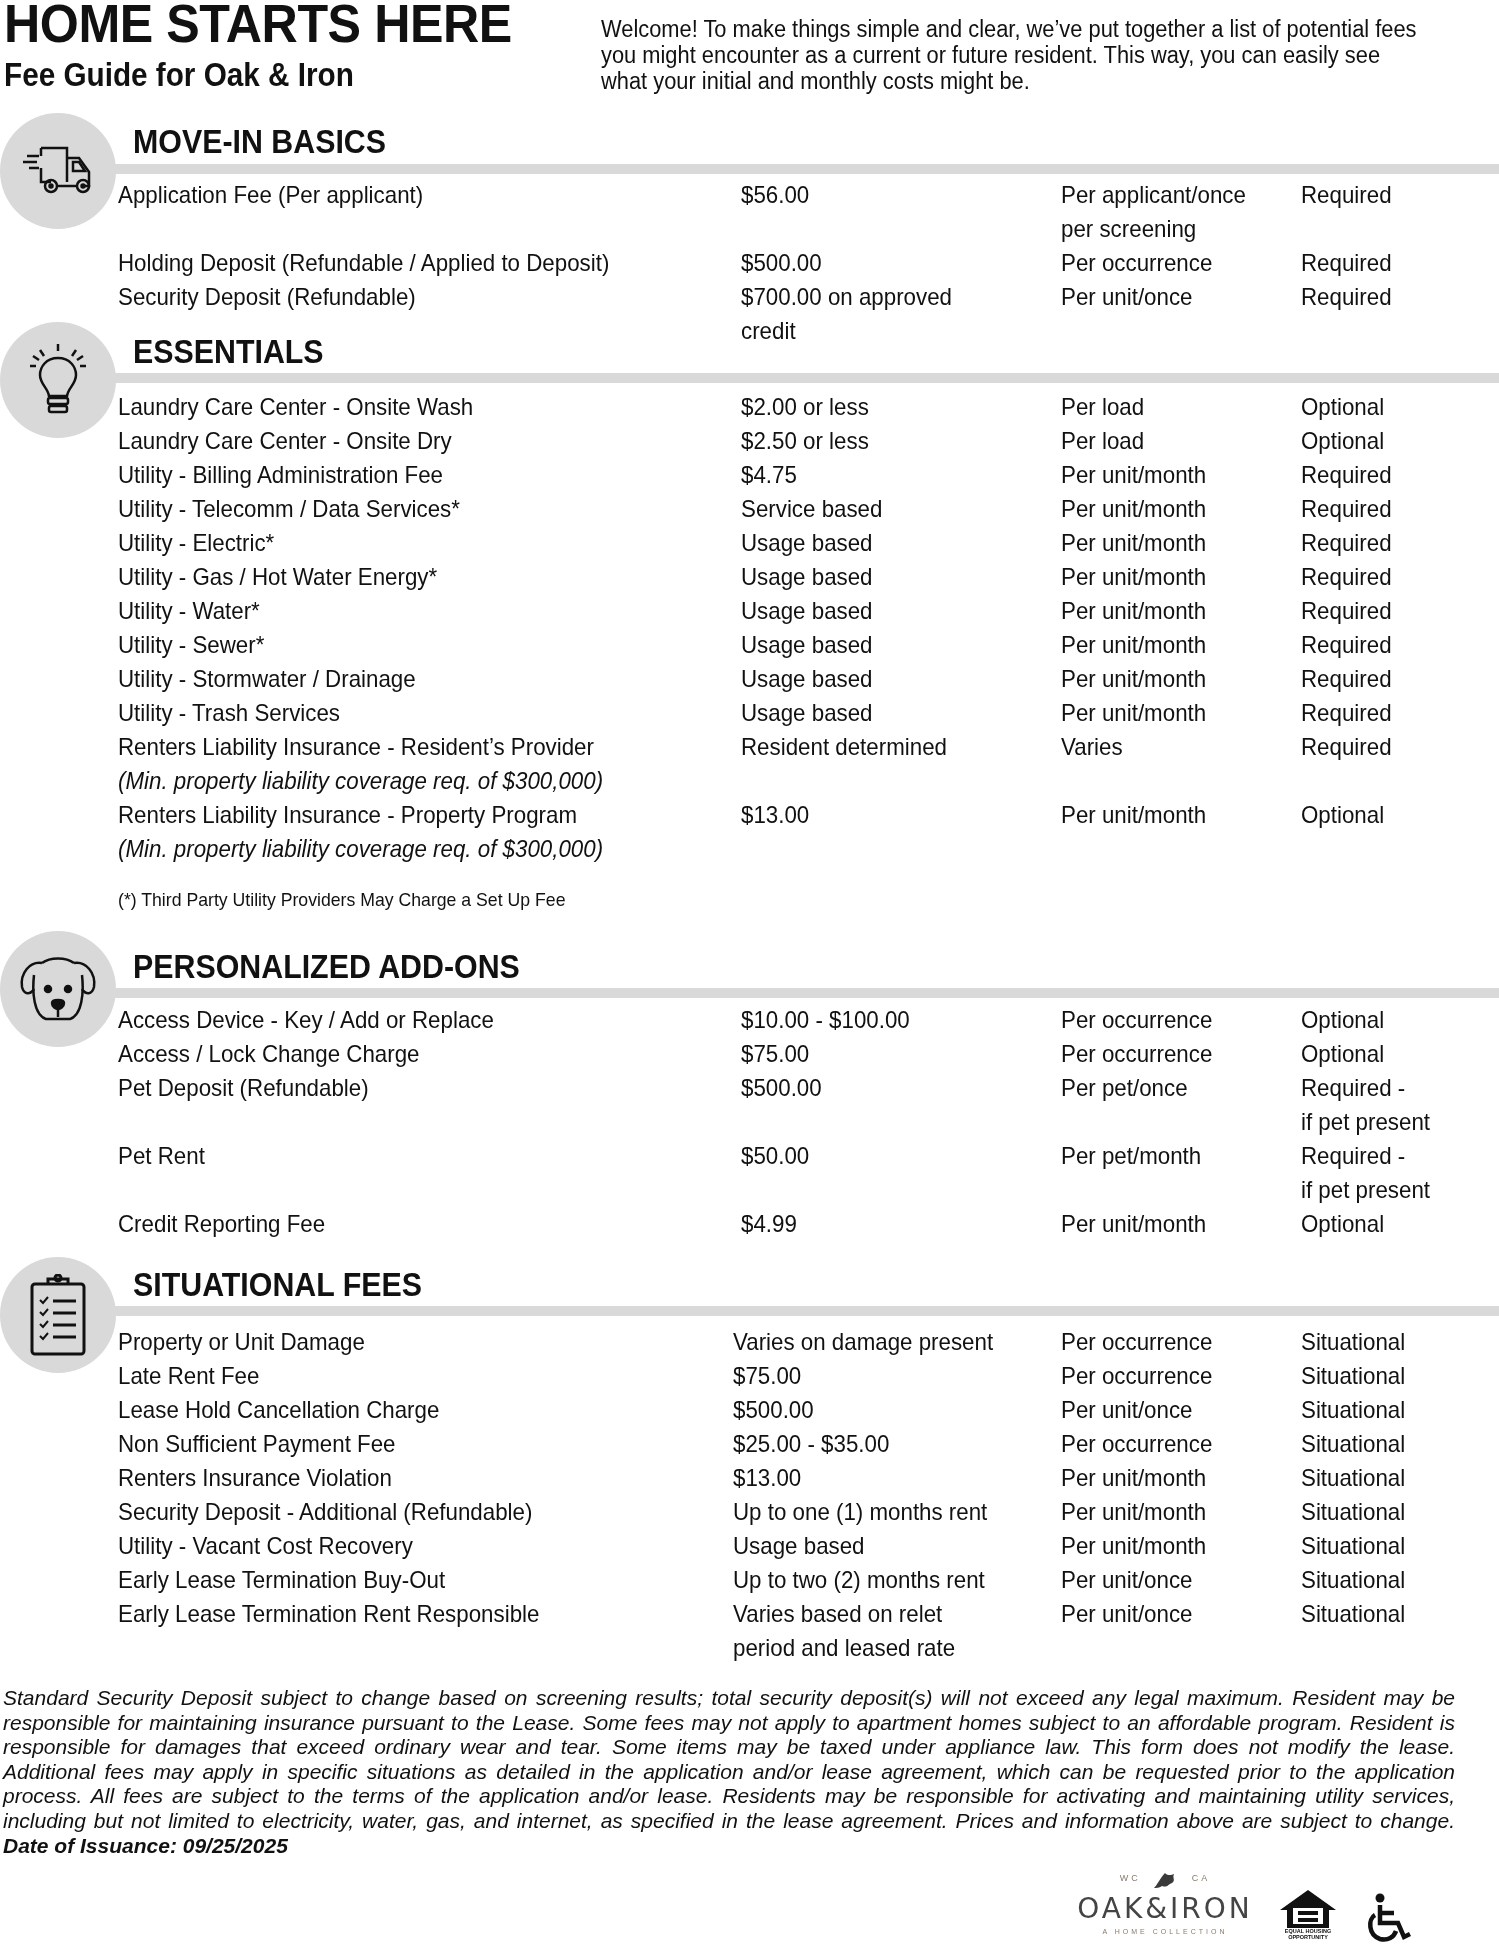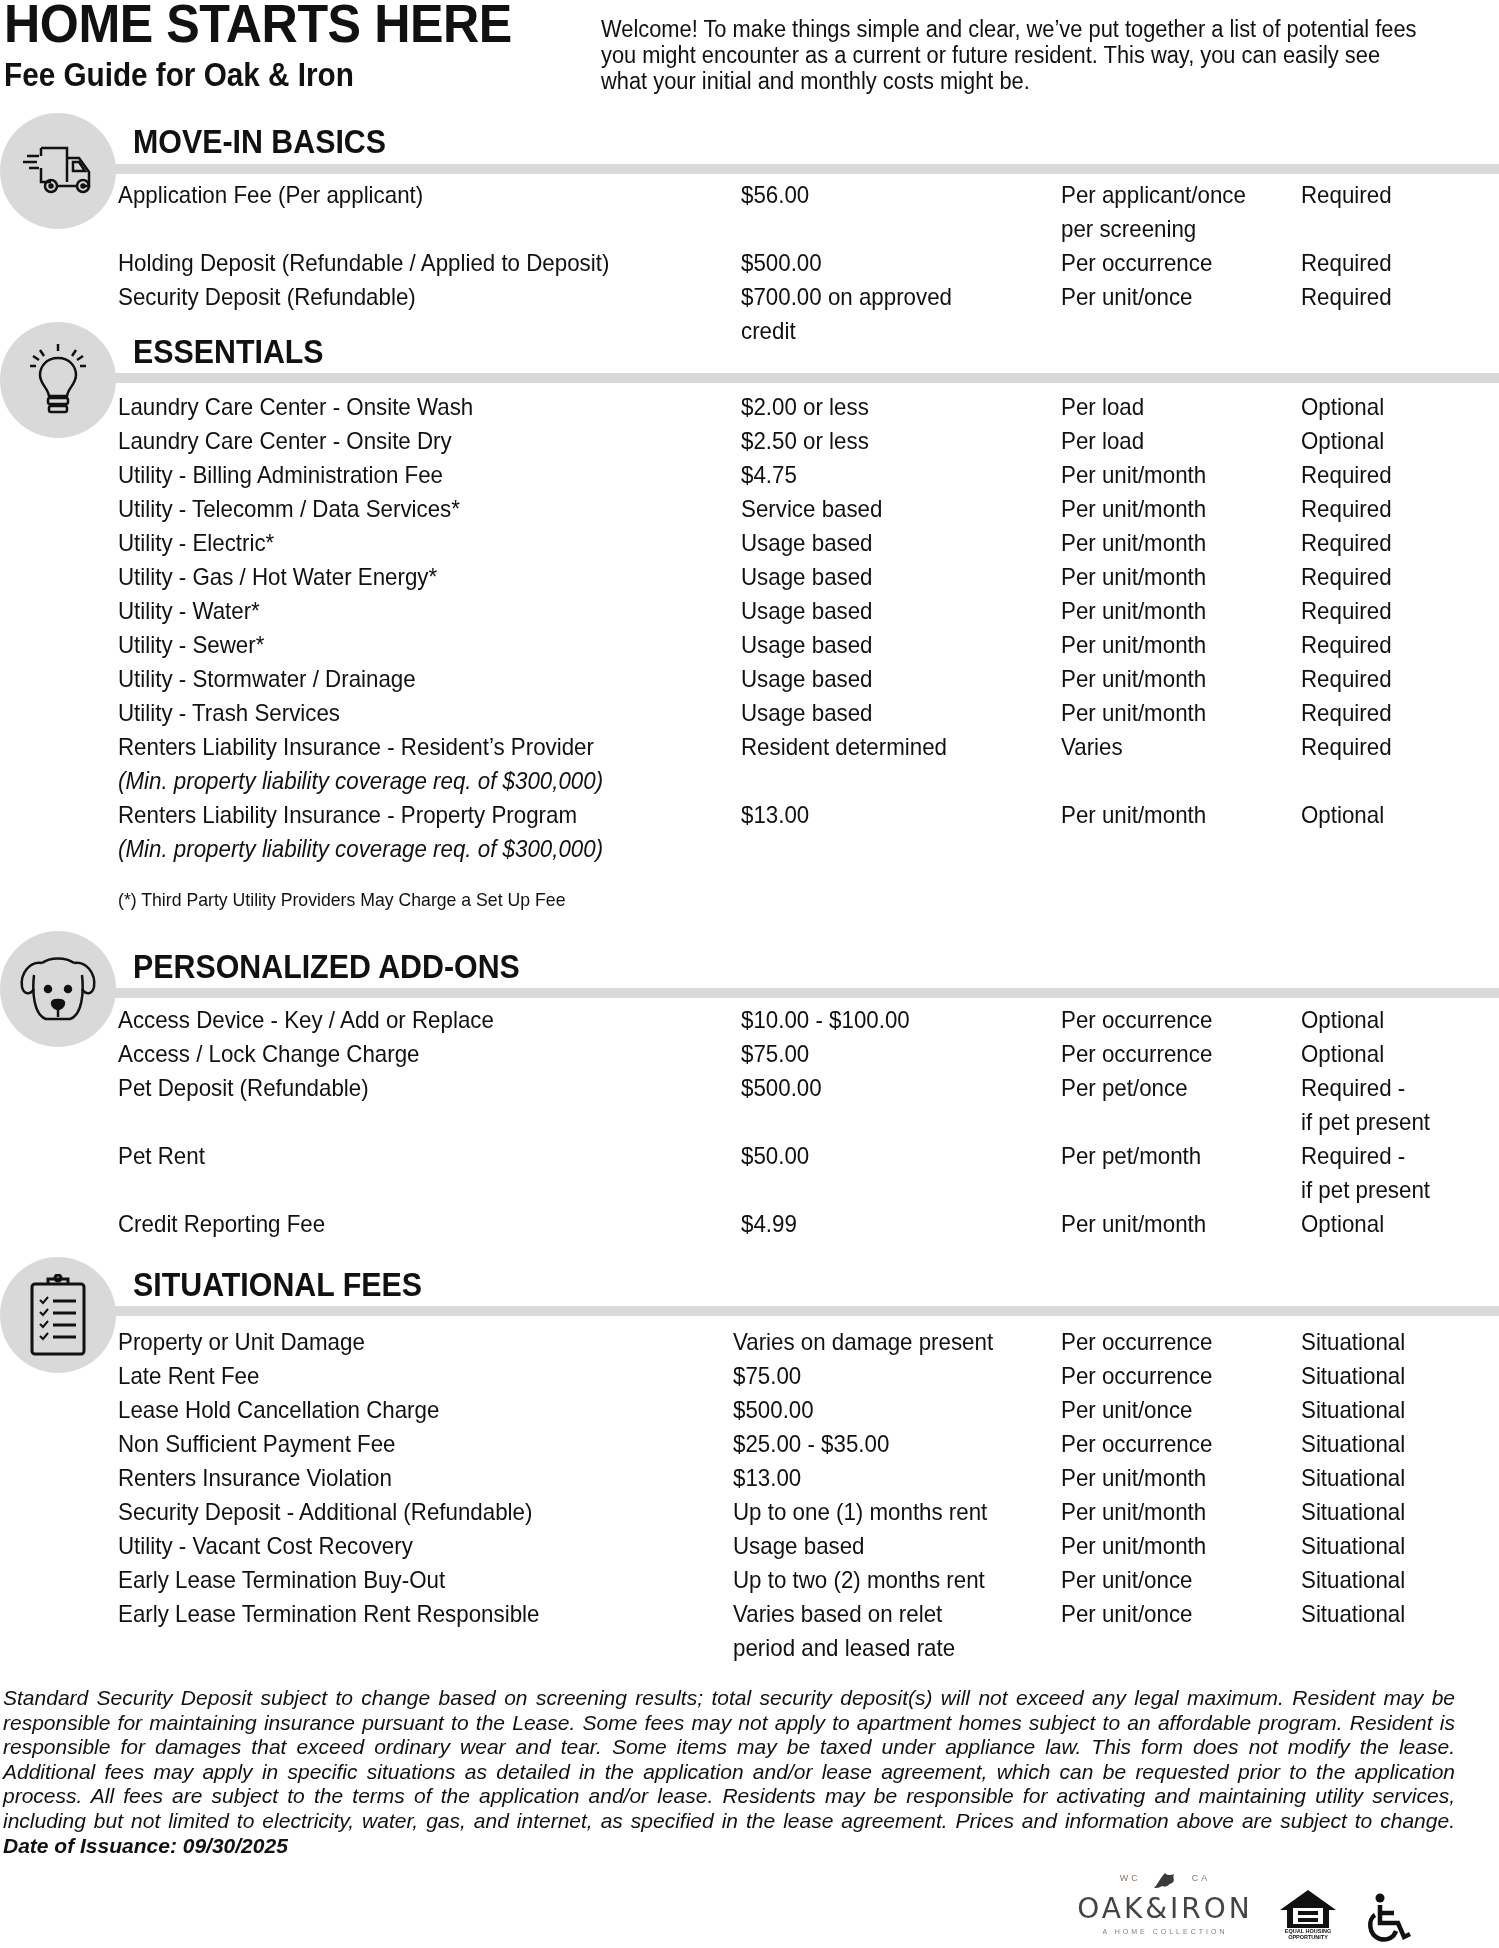--- a/index.html
+++ b/index.html
@@ -320,21 +320,21 @@
     <span class="c-freq">Per unit/once</span>
     <span class="c-req">Situational</span>
   </div>
   <div class="row" style="top:1631px;">
     <span class="c-amt alt">period and leased rate</span>
   </div>
 </div>
 
 <div class="disclaimer">
   <span>Standard Security Deposit subject to change based on screening results; total security deposit(s) will not exceed any legal maximum. Resident may be responsible for maintaining insurance pursuant to the Lease. Some fees may not apply to apartment homes subject to an affordable program. Resident is responsible for damages that exceed ordinary wear and tear. Some items may be taxed under appliance law. This form does not modify the lease. Additional fees may apply in specific situations as detailed in the application and/or lease agreement, which can be requested prior to the application process. All fees are subject to the terms of the application and/or lease. Residents may be responsible for activating and maintaining utility services, including but not limited to electricity, water, gas, and internet, as specified in the lease agreement. Prices and information above are subject to change.</span>
-  <b>Date of Issuance: 09/30/2025</b>
+  <b>Date of Issuance: 09/25/2025</b>
 </div>
 
 <div class="logo">
   <div class="logo-wc">
     <span>WC</span>
     <span style="display:inline-block;width:40px;"></span>
     <span>CA</span>
   </div>
   <svg class="logo-leaf" width="26" height="20" viewBox="0 0 26 20">
     <path d="M2 18 C6 14 8 8 13 3 C15 6 20 5 22 4 C20 8 24 10 20 13 C16 14 16 18 10 16 C7 18 4 18 2 18 Z" fill="#3a3a3a"></path>

